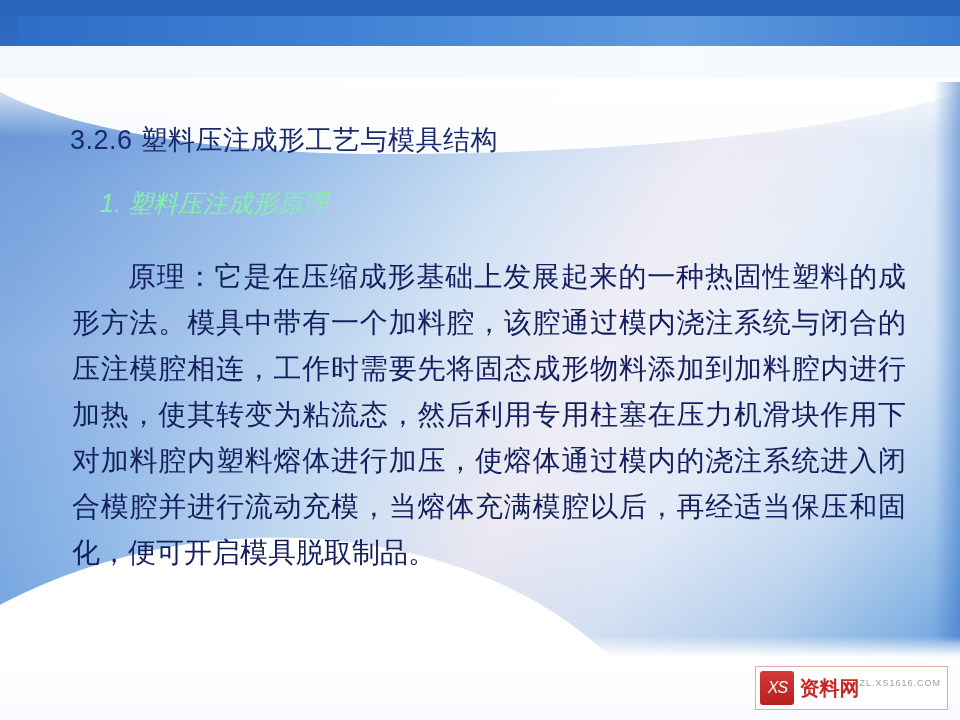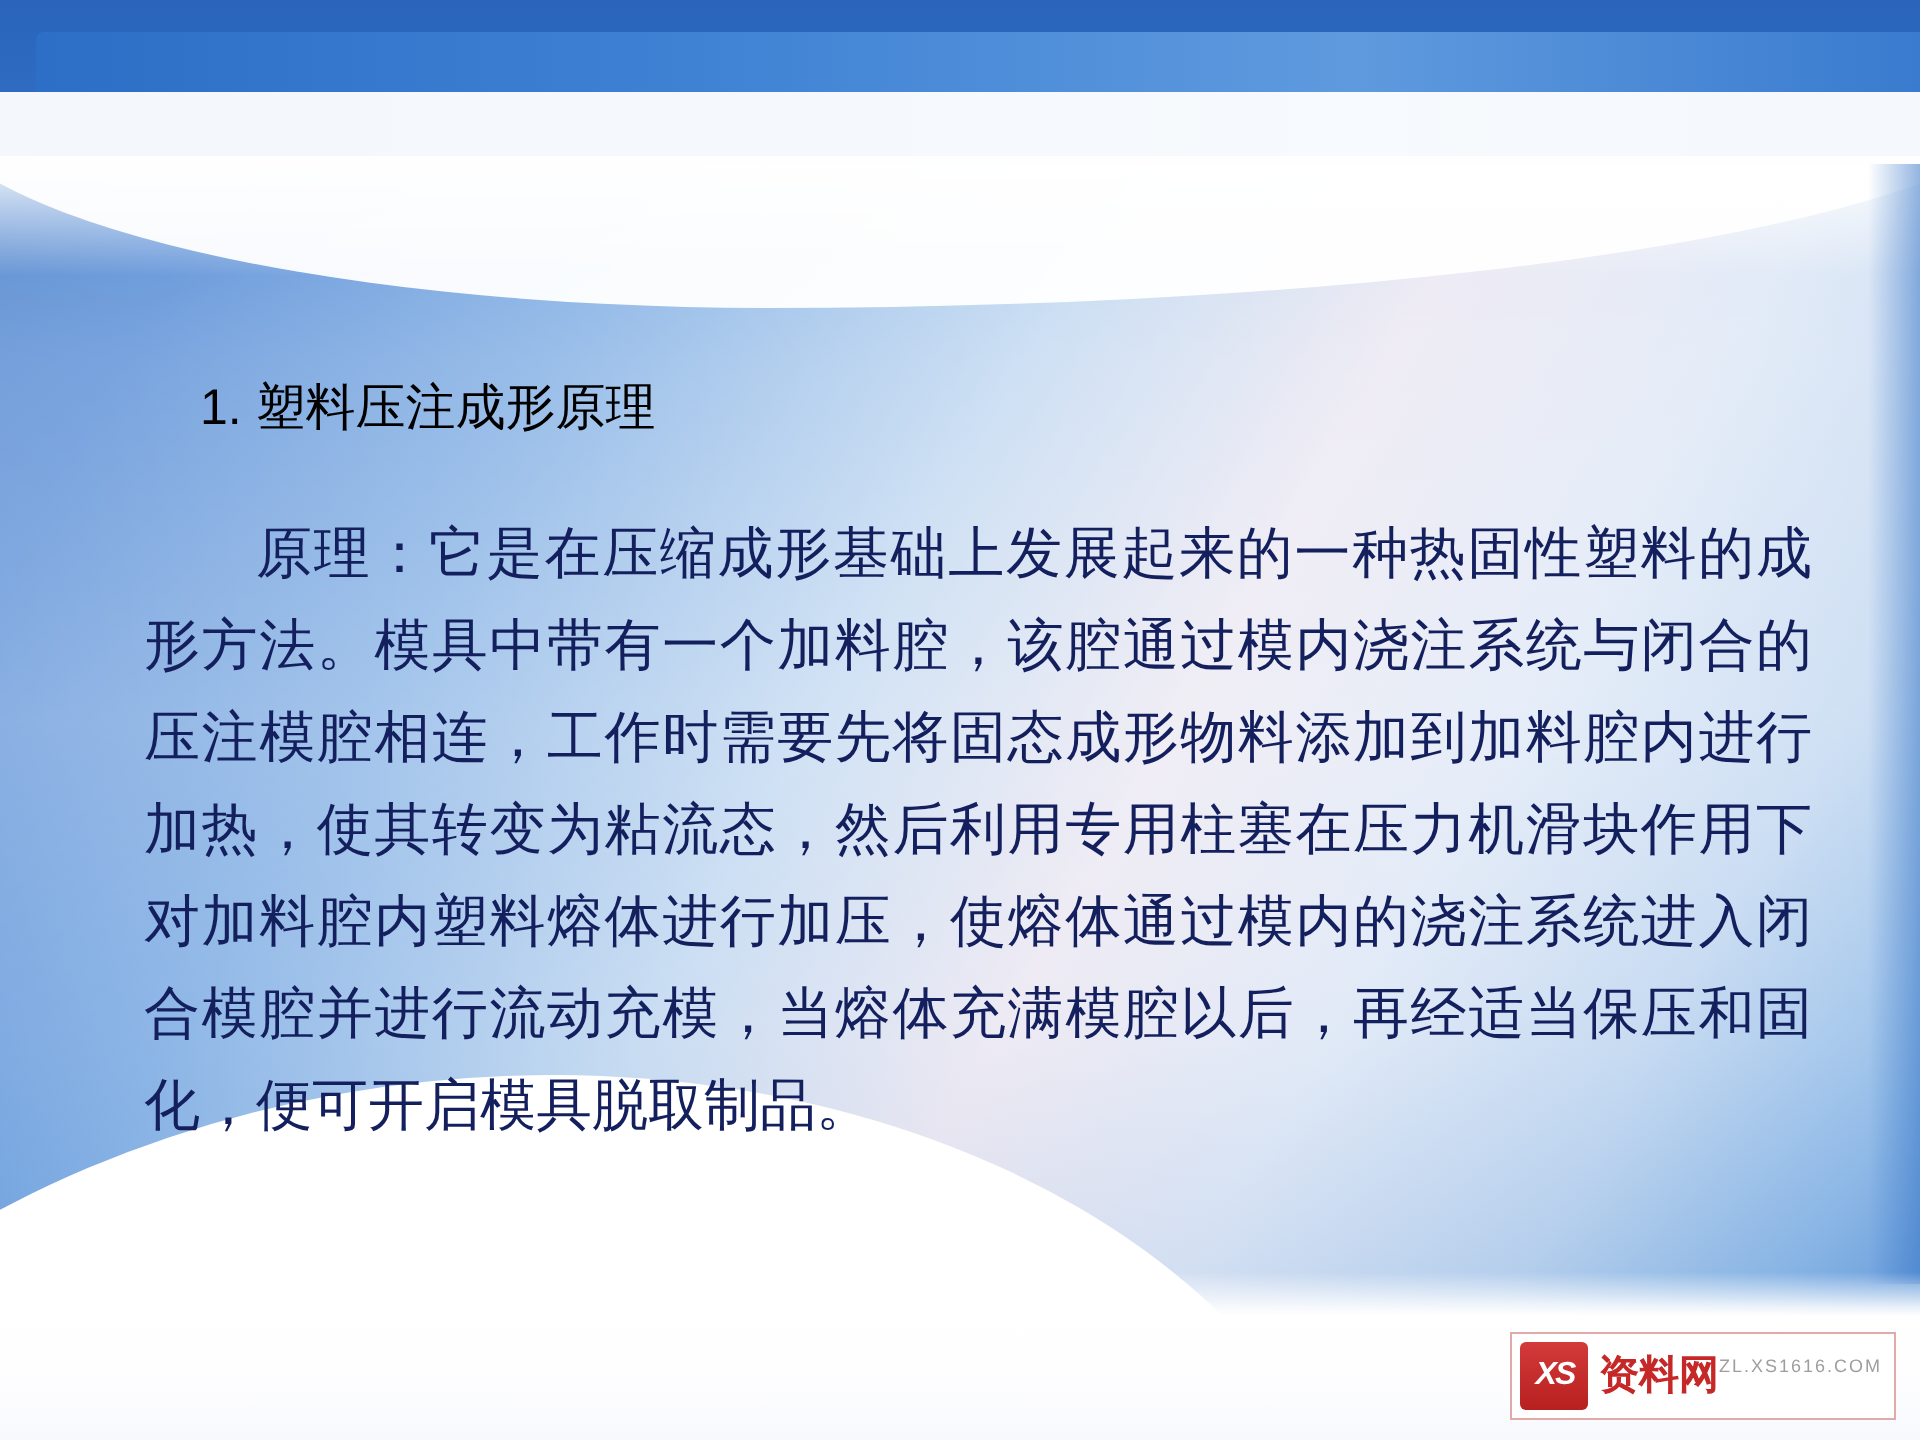--- a/index.html
+++ b/index.html
@@ -112,22 +112,23 @@
     left: 70px; top: 122px;
     font-size: 27px;
     color: #1b2a6b;
     letter-spacing: 0.5px;
     white-space: nowrap;
   }
   .subheading {
     position: absolute;
     left: 100px; top: 187px;
     font-size: 25px;
-    color: #000000;
+    color: #86efac;
     white-space: nowrap;
+    font-style: italic;
   }
   .body-text {
     position: absolute;
     left: 60px; top: 242px;
     width: 858px;
     font-size: 28px;
     line-height: 46px;
     color: #141f5e;
     text-indent: 0;
     text-align: justify;
@@ -148,21 +149,21 @@
     padding: 2px 6px 2px 4px;
     background: #ffffff;
     border: 1px solid #e2a9a9;
     box-sizing: border-box;
   }
   .wm-badge {
     width: 34px; height: 34px;
     background: linear-gradient(180deg,#d33a3a 0%, #b81f1f 100%);
     color: #ffffff;
     font-size: 16px;
-    font-weight: bold;
+    font-weight: normal;
     font-style: italic;
     display: flex;
     align-items: center;
     justify-content: center;
     border-radius: 3px;
     letter-spacing: -1px;
   }
   .wm-text-wrap {
     display: flex;
     margin-left: 5px;
@@ -192,20 +193,21 @@
   <div class="top-band-inner"></div>
   <div class="curve-top"></div>
   <div class="curve-top-mask"></div>
   <div class="right-blue-edge"></div>
   <div class="curve-bottom"></div>
   <div class="bottom-strip-fade"></div>
   <div class="bottom-strip"></div>
 
   <div class="content">
 
+    <div class="heading">3.2.6  塑料压注成形工艺与模具结构</div>
 
     <div class="subheading">1.  塑料压注成形原理</div>
 
     <div class="body-text">
       <p>原理：它是在压缩成形基础上发展起来的一种热固性塑料的成形方法。模具中带有一个加料腔，该腔通过模内浇注系统与闭合的压注模腔相连，工作时需要先将固态成形物料添加到加料腔内进行加热，使其转变为粘流态，然后利用专用柱塞在压力机滑块作用下对加料腔内塑料熔体进行加压，使熔体通过模内的浇注系统进入闭合模腔并进行流动充模，当熔体充满模腔以后，再经适当保压和固化，便可开启模具脱取制品。</p>
     </div>
 
   </div>
 
   <div class="watermark">

